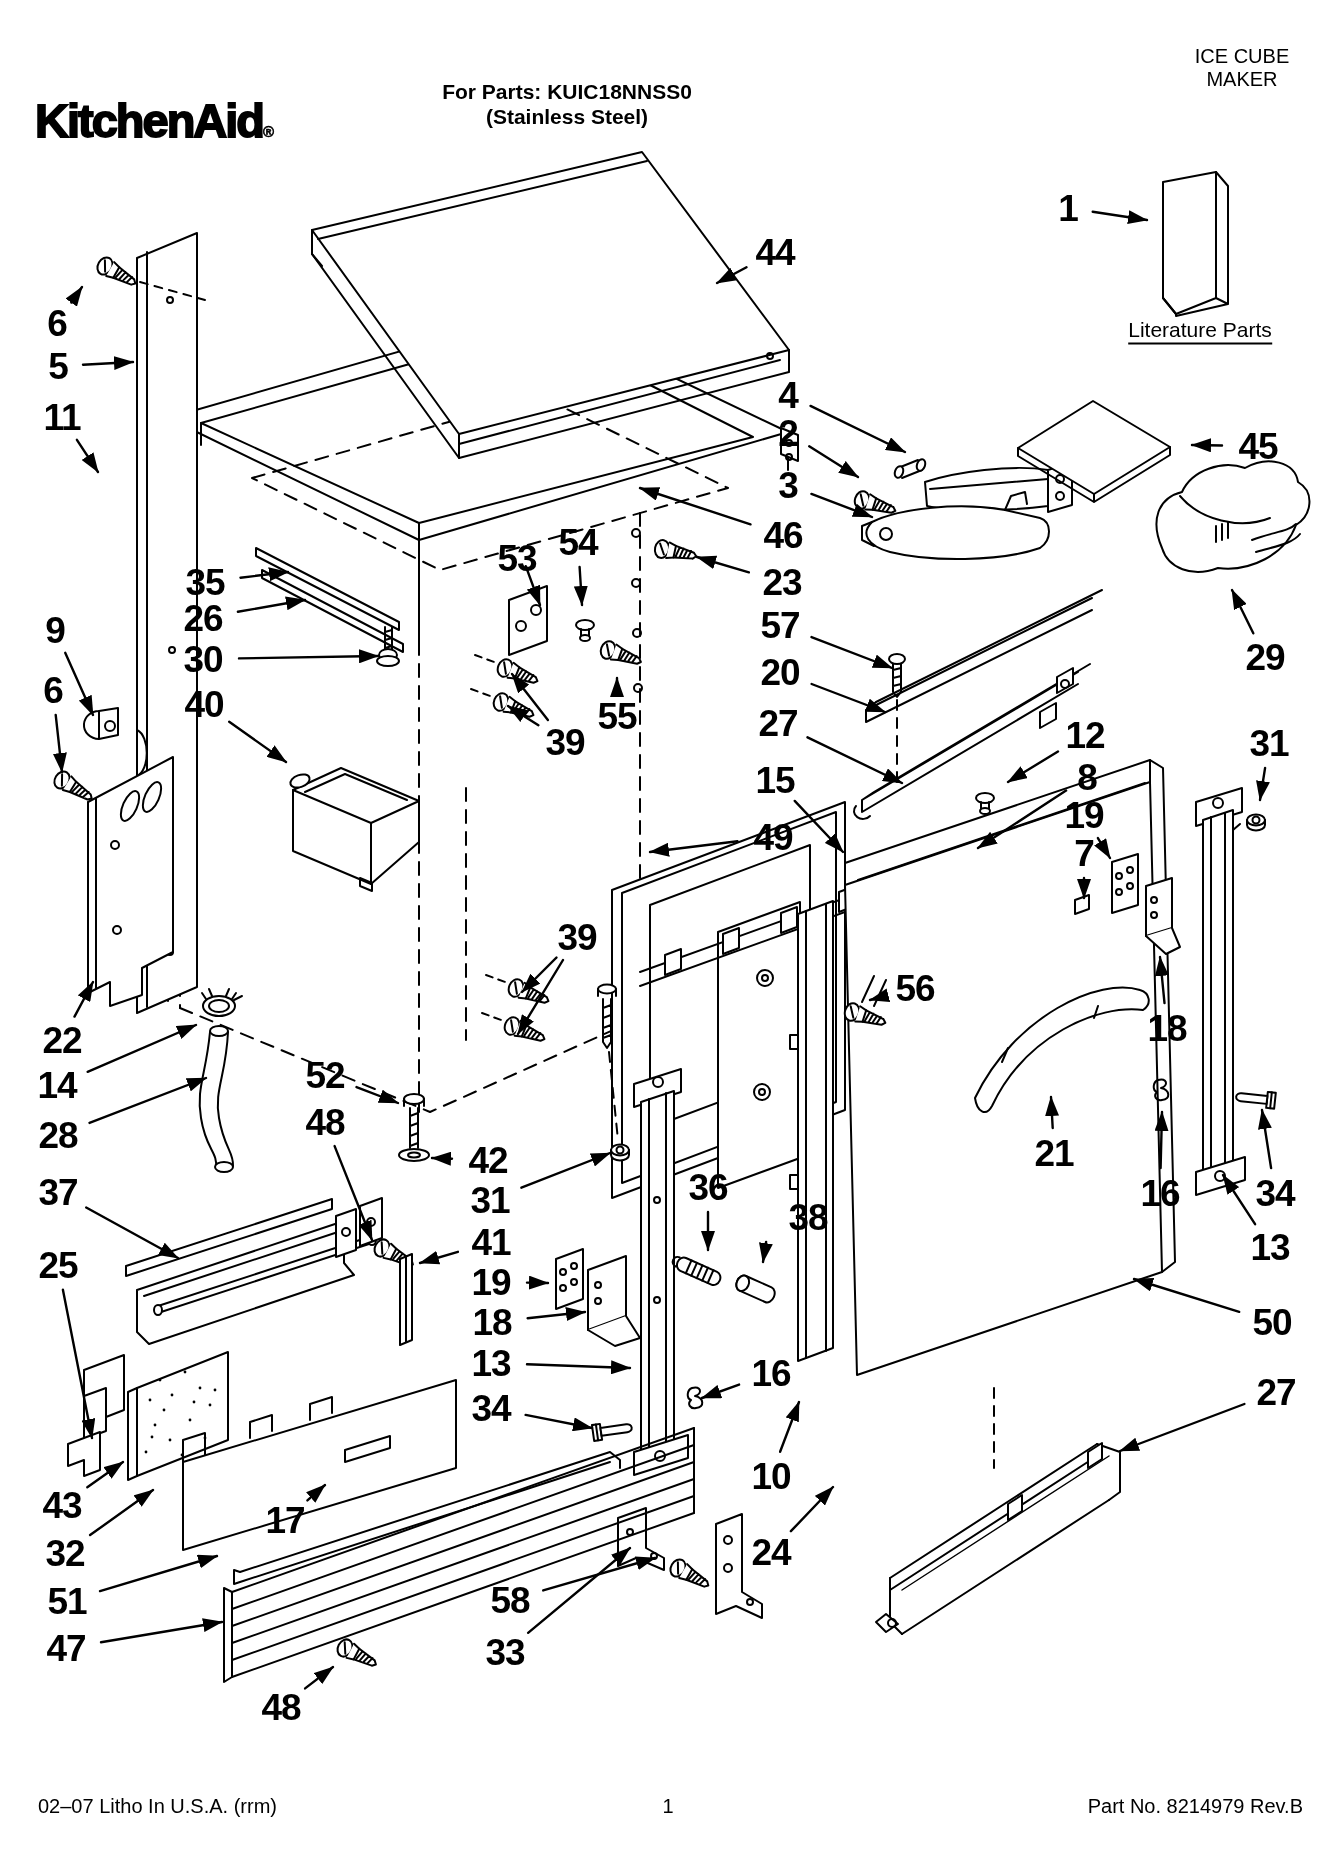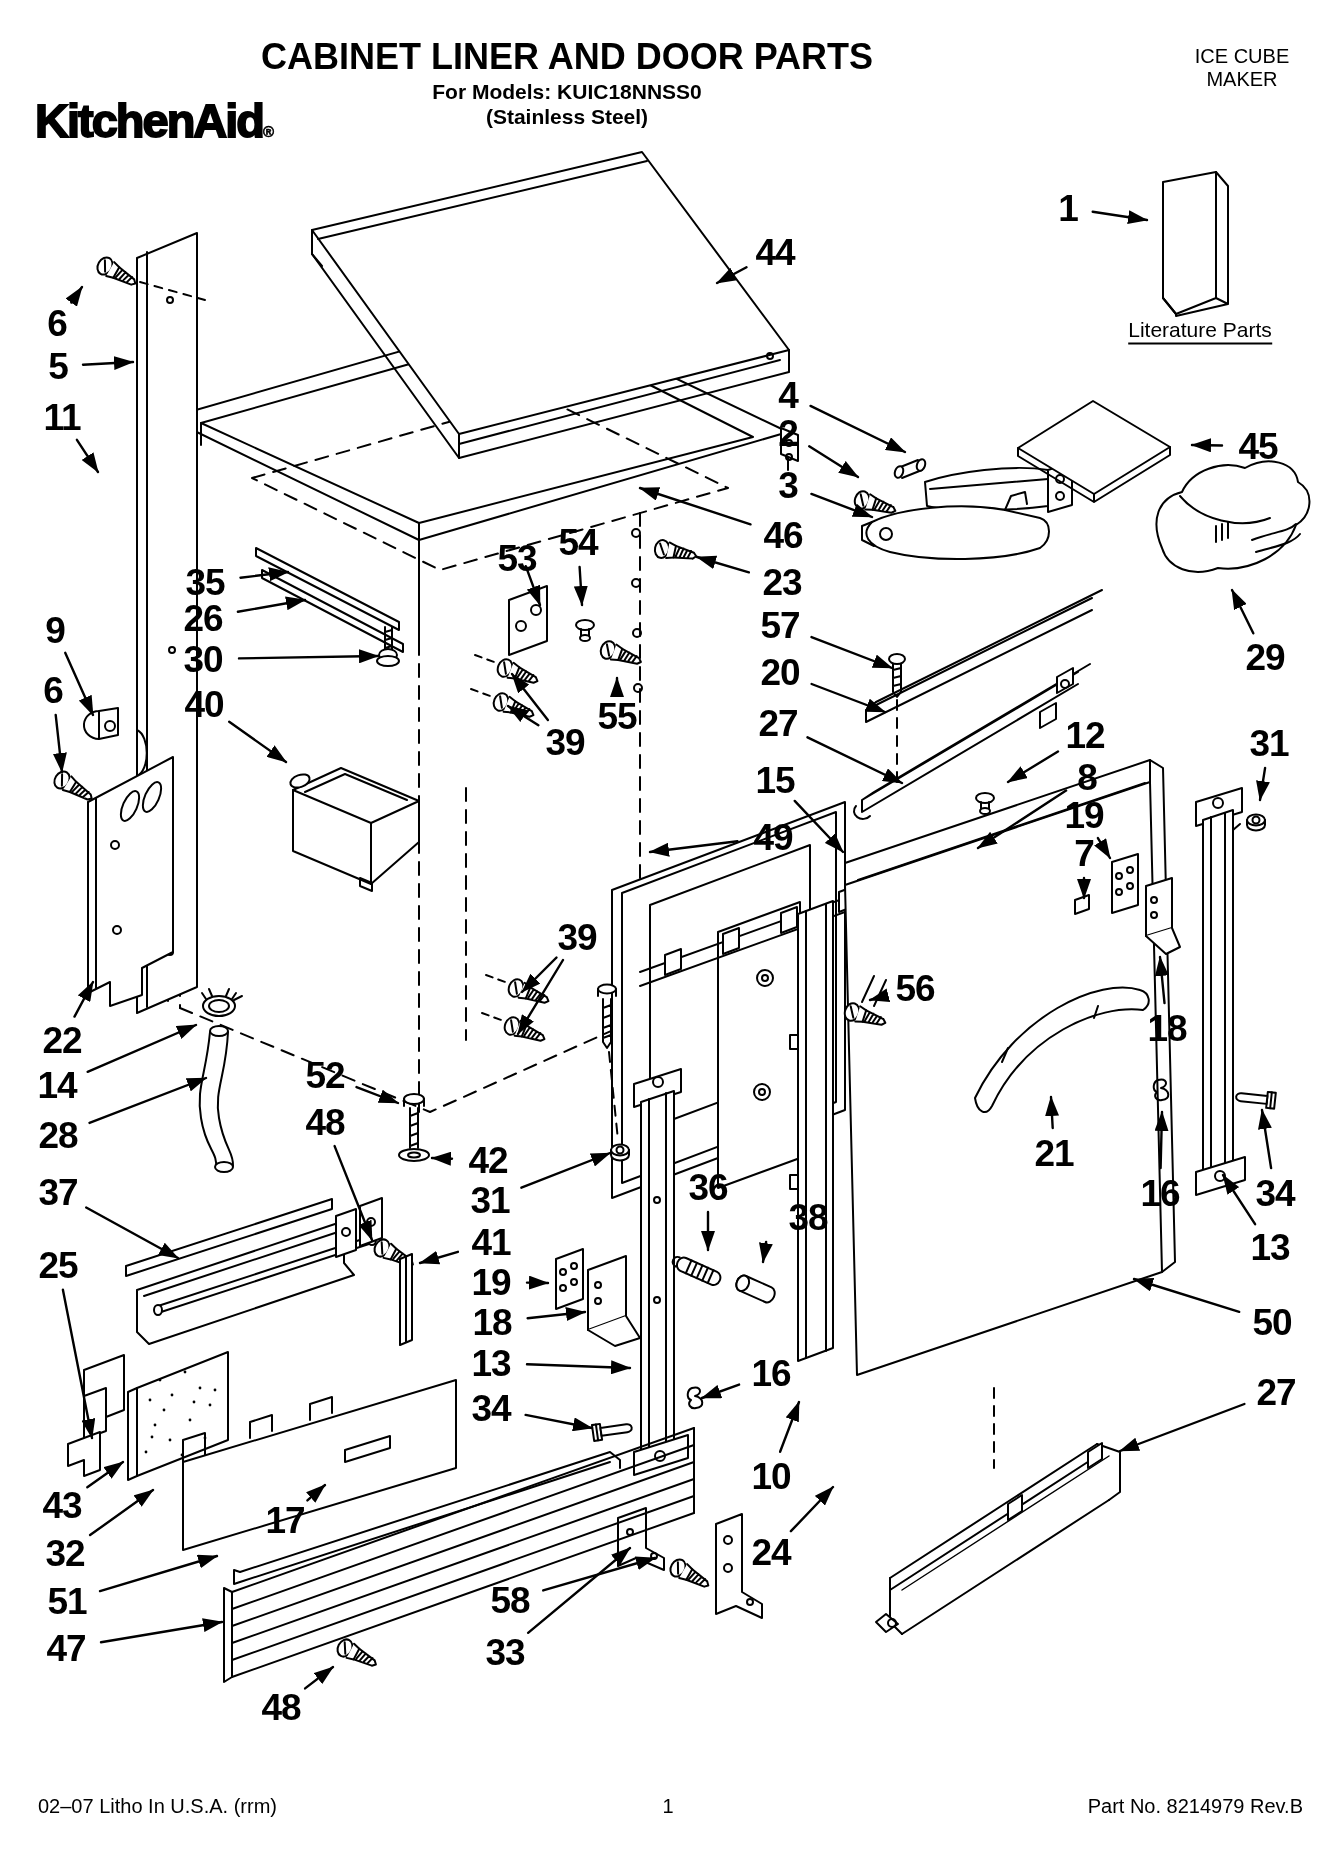--- a/index.html
+++ b/index.html
@@ -487,22 +487,21 @@
           <line x1="87.3" y1="1487.2" x2="123" y2="1462" marker-end="url(#ah)"></line>
           <line x1="90.1" y1="1535.1" x2="153" y2="1490" marker-end="url(#ah)"></line>
           <line x1="307.4" y1="1500.4" x2="325" y2="1485" marker-end="url(#ah)"></line>
           <line x1="100.0" y1="1591.1" x2="217" y2="1556" marker-end="url(#ah)"></line>
           <line x1="101.0" y1="1642.2" x2="222" y2="1622" marker-end="url(#ah)"></line>
           <line x1="305.1" y1="1688.4" x2="333" y2="1667" marker-end="url(#ah)"></line>
         </g>
   </g>
 </svg>
 
-<div class="txt ctr hdr-title">CABINET LINER AND DOOR PARTS</div>
-<div class="txt ctr hdr-models">For Models: KUIC18NNSS0</div>
+<div class="txt ctr hdr-models">For Parts: KUIC18NNSS0</div>
 <div class="txt ctr hdr-finish">(Stainless Steel)</div>
 <div class="txt brand"><span>KitchenAid</span><span class="reg">®</span></div>
 <div class="txt corner">
   <div>ICE CUBE</div>
   <div>MAKER</div>
 </div>
 <div class="txt lit">Literature Parts</div>
 
 <div id="callouts">
       <div class="co" style="left: 1068px; top: 208px;">1</div>

